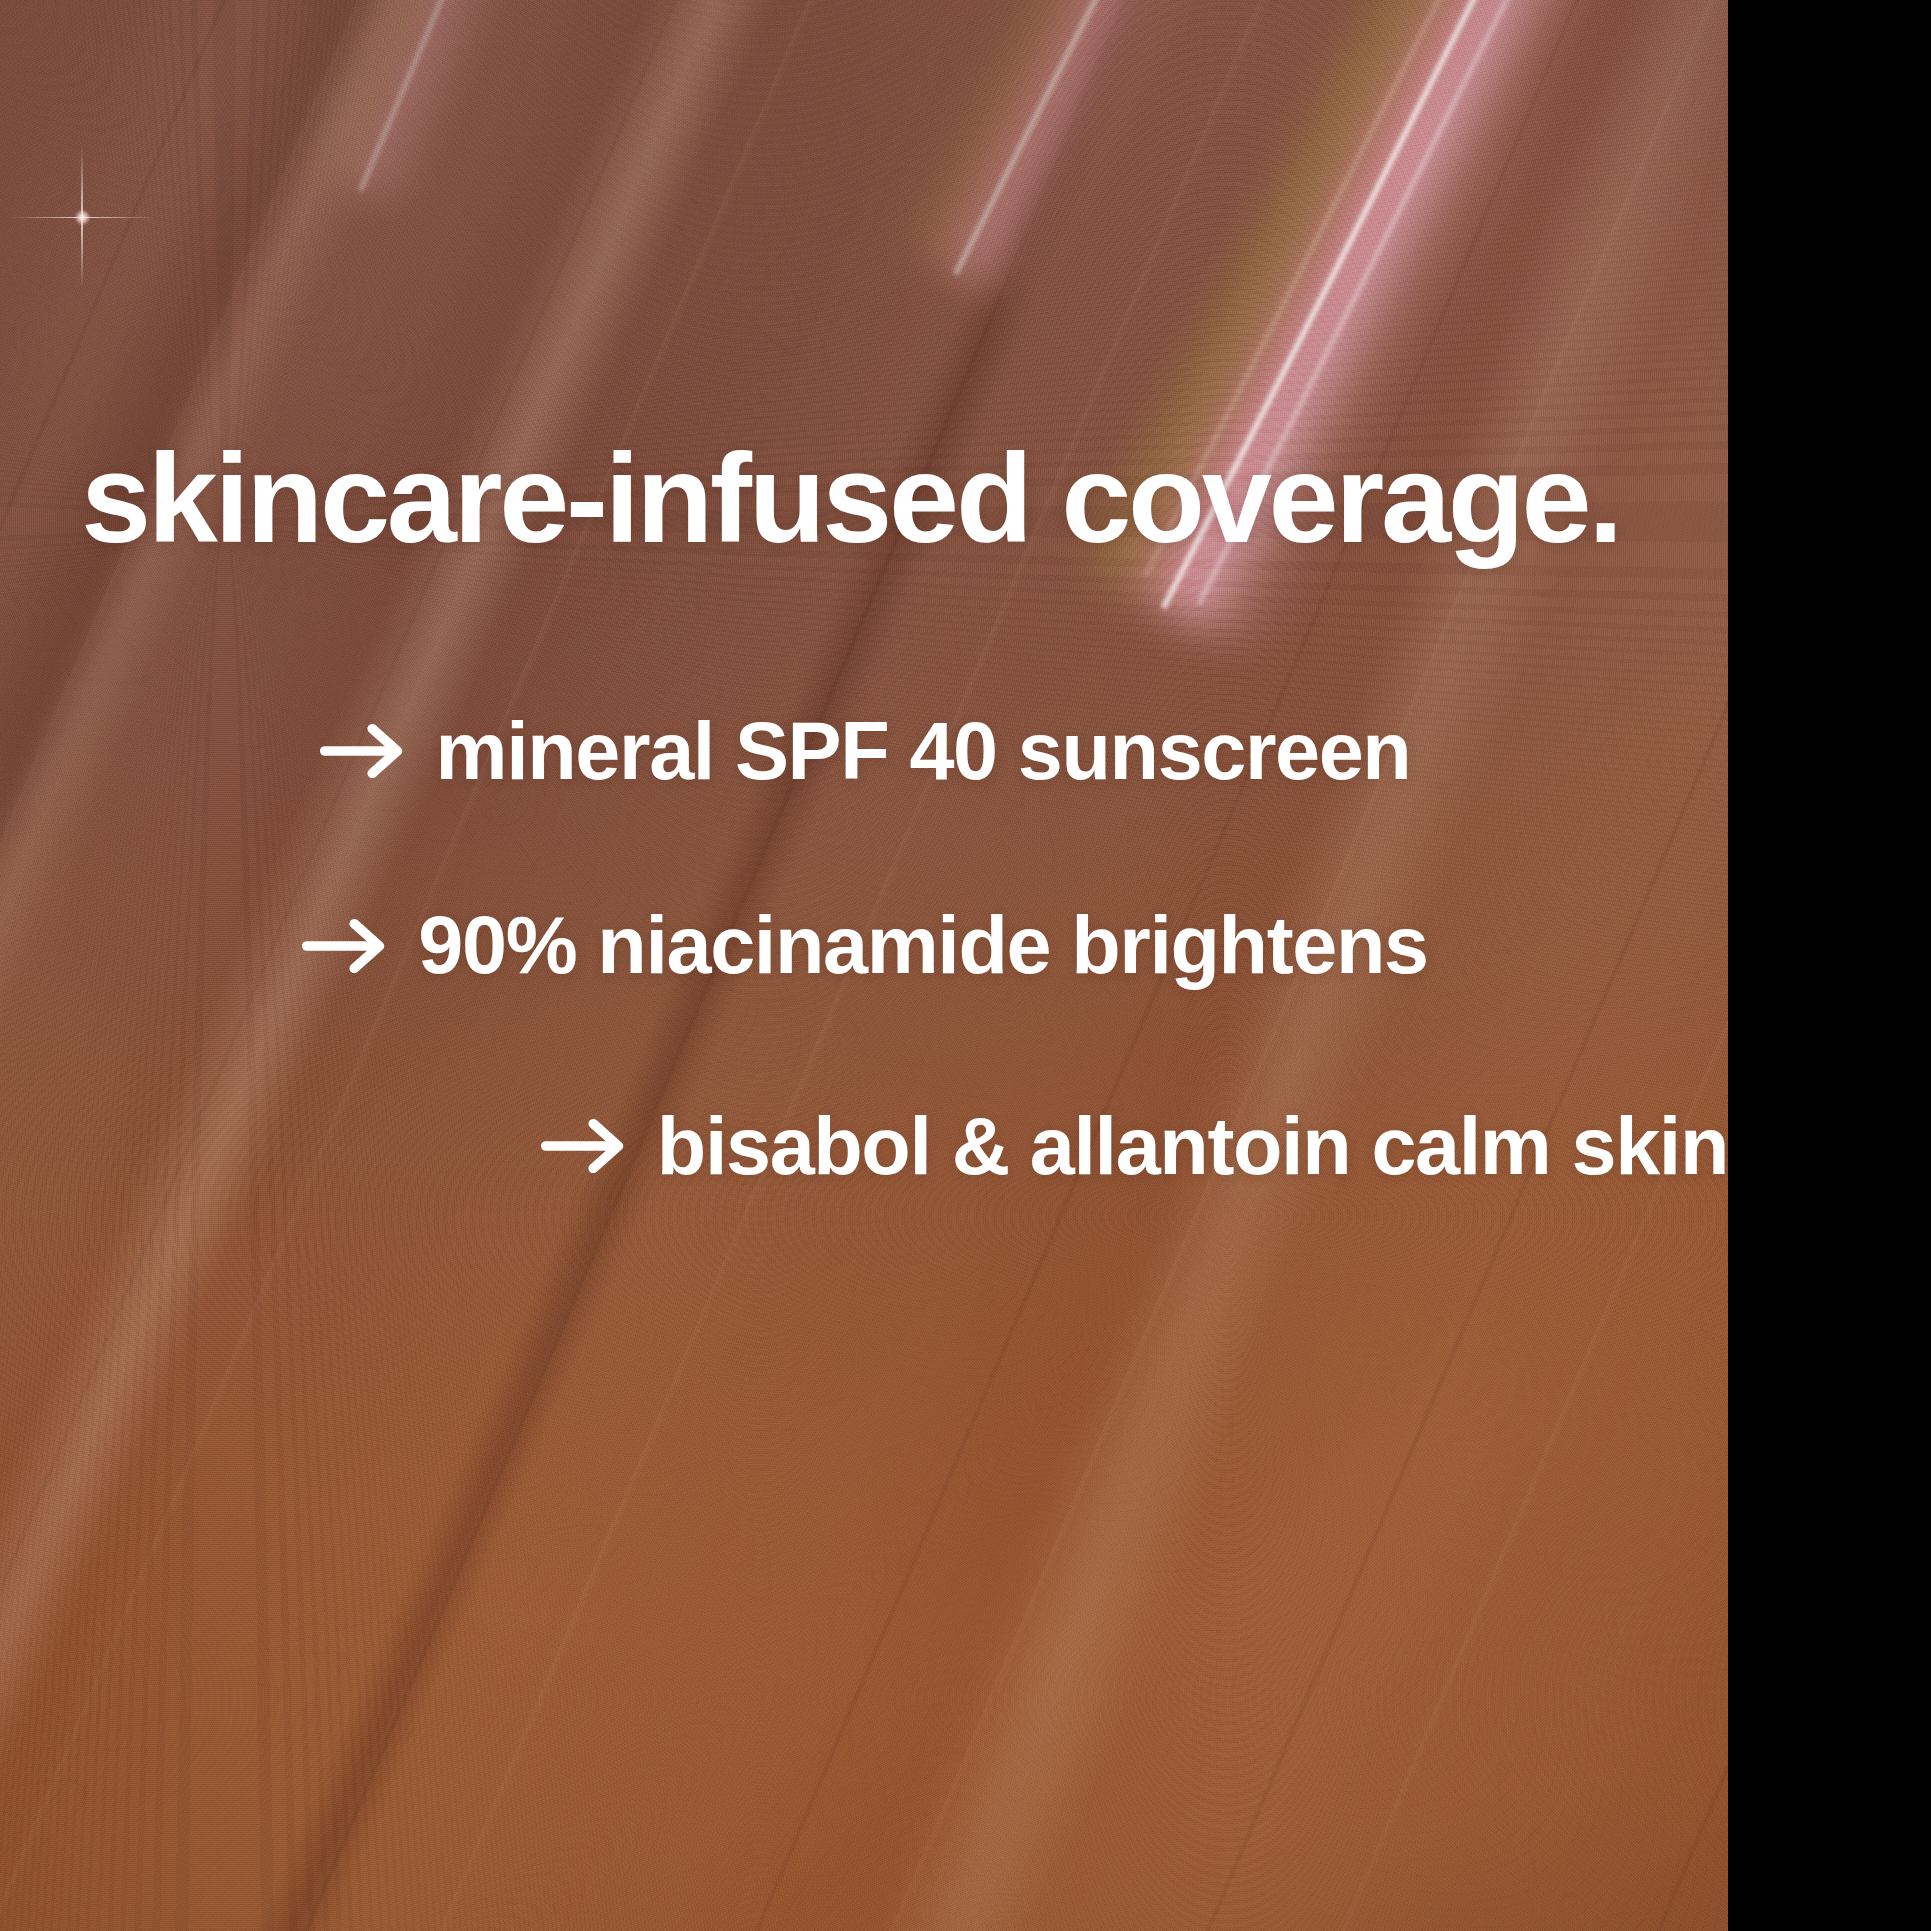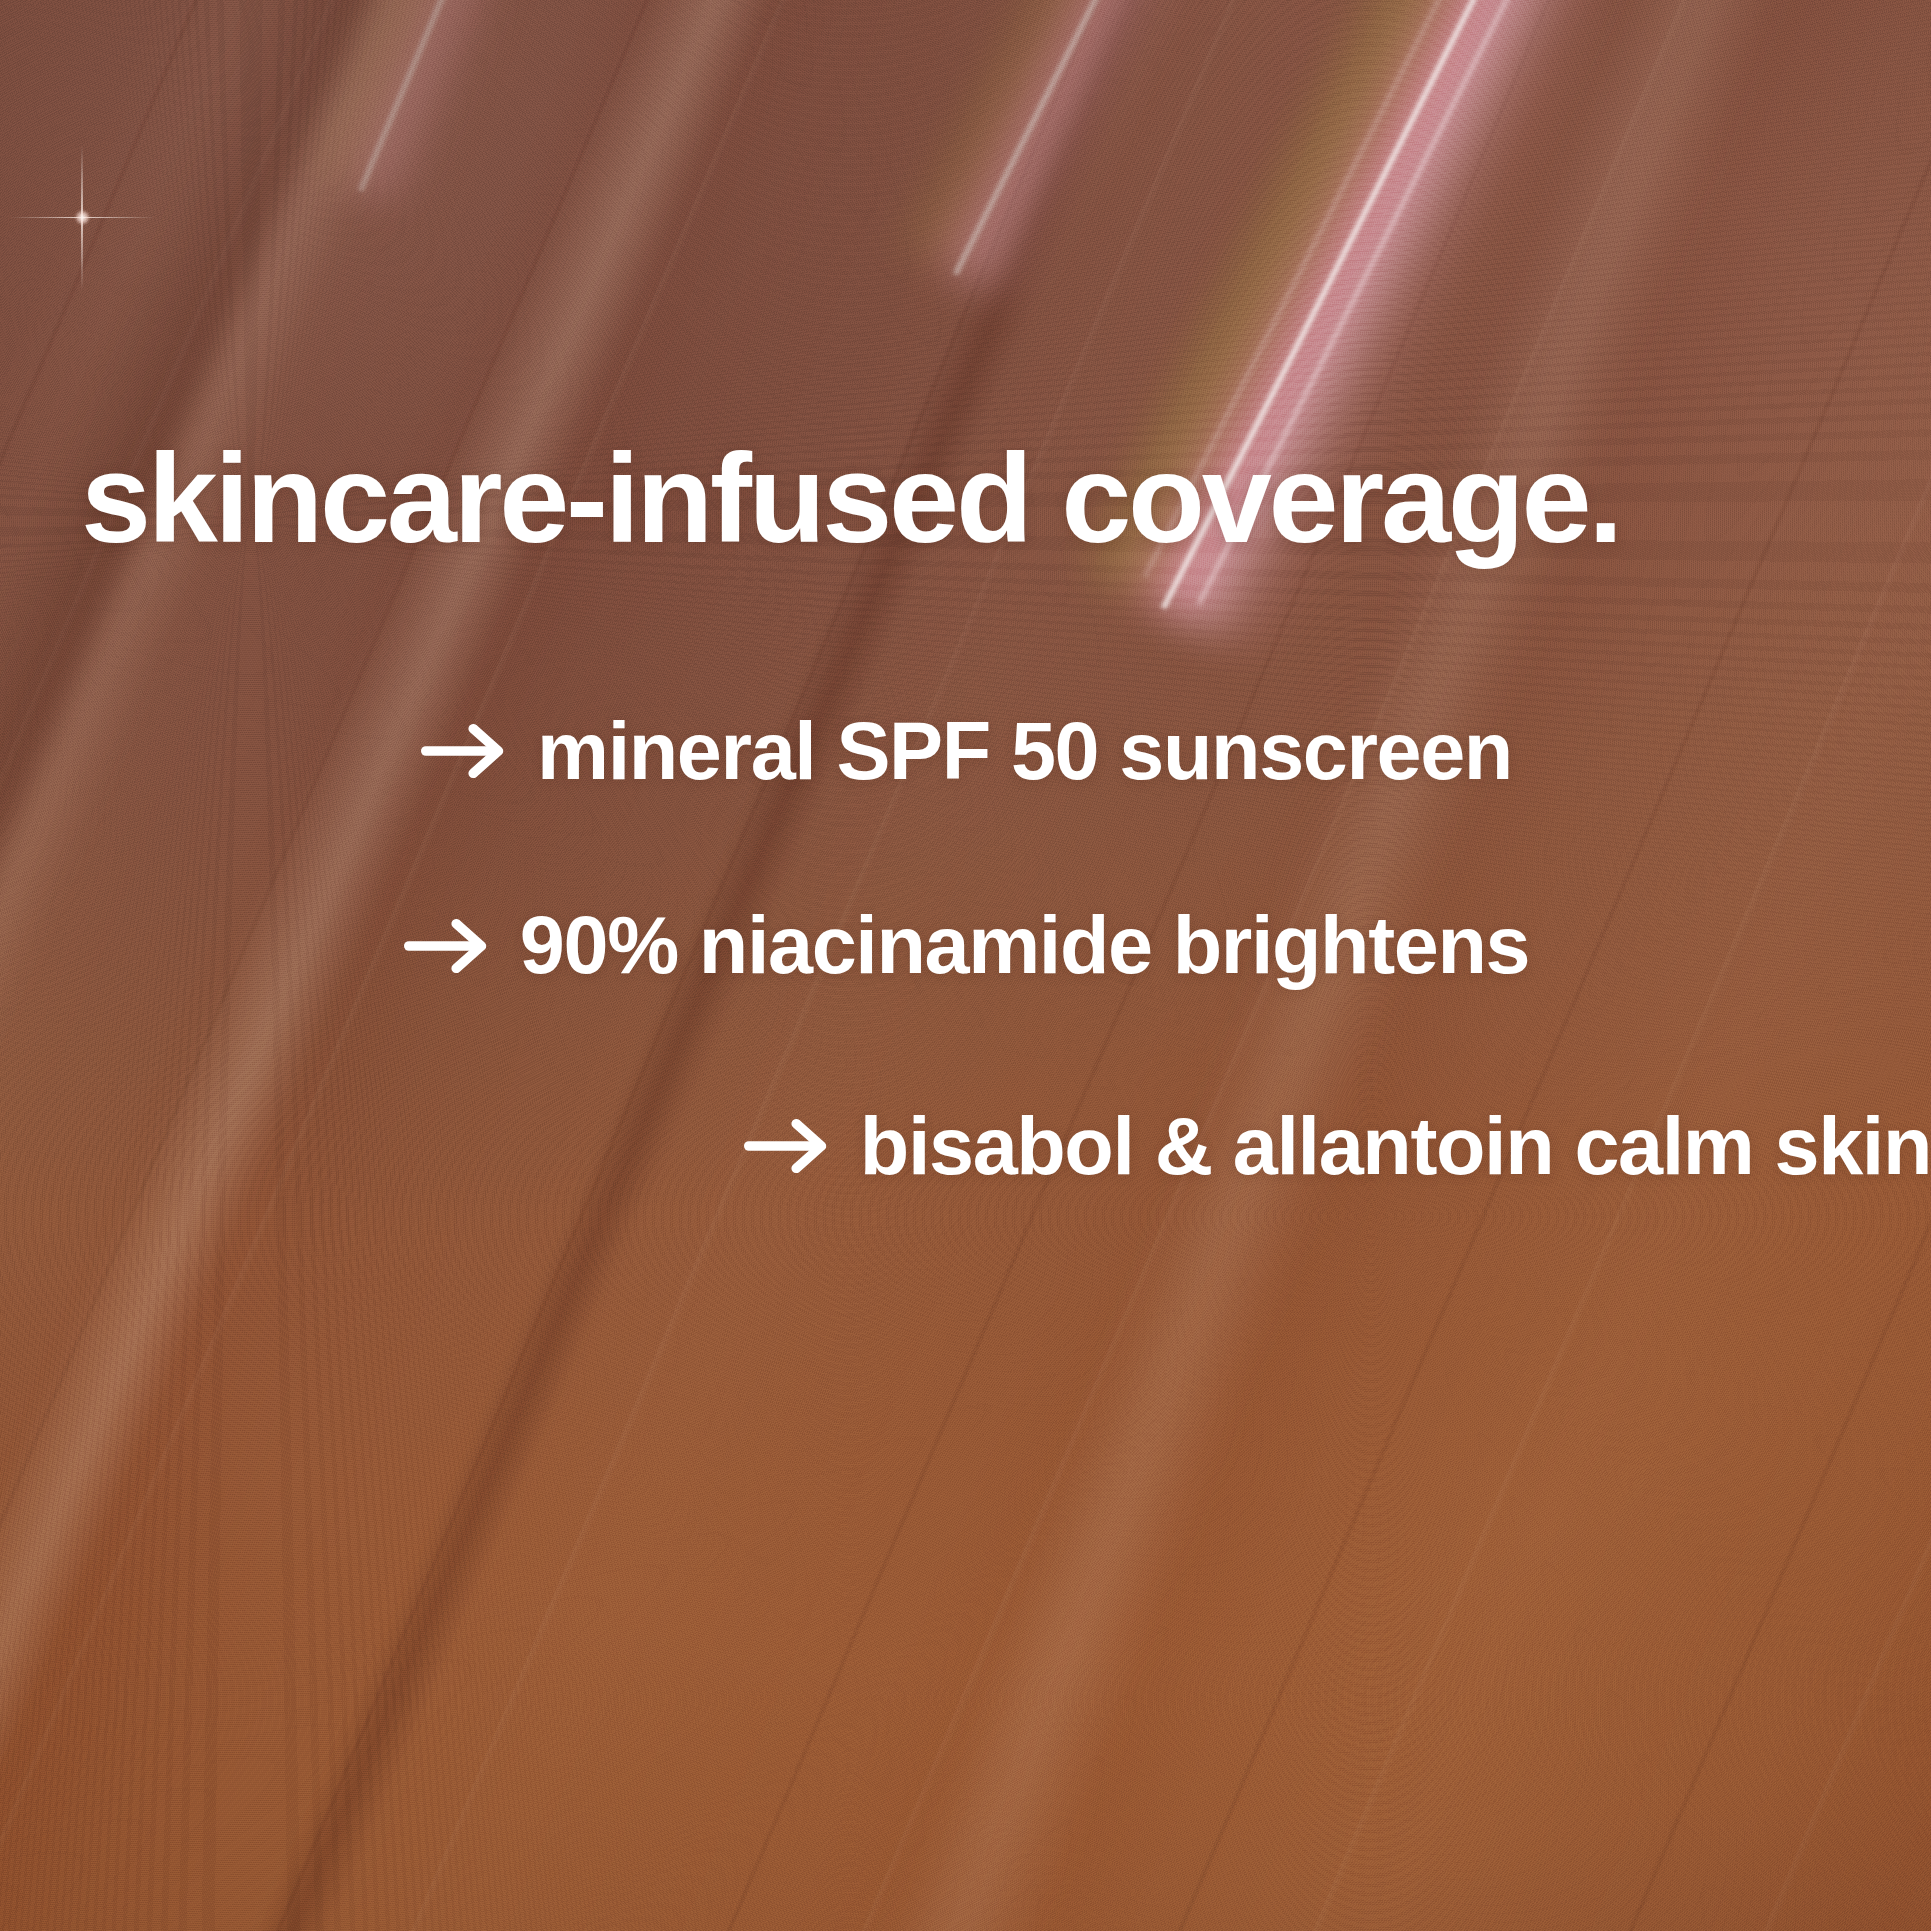--- a/index.html
+++ b/index.html
@@ -3,21 +3,21 @@
 <meta charset="utf-8">
 <title>skincare-infused coverage</title>
 <style>
   html, body {
     margin: 0;
     padding: 0;
     background: #000;
   }
   .stage {
     position: relative;
-    width: 1931px;
+    width: 1728px;
     height: 1931px;
     overflow: hidden;
     font-family: "Liberation Sans", "DejaVu Sans", sans-serif;
     background: #8a5238;
   }
 
   
   .bg-base {
     position: absolute;
     inset: 0;
@@ -332,21 +332,21 @@
     <div class="headline">skincare-infused coverage.</div>
 
     <div class="bullets">
 
       <div class="bullet" id="bullet-1">
         <span class="line"><span class="arrow-glyph"><svg width="93" height="60" viewBox="0 0 96 62" aria-hidden="true">
                 <g fill="none" stroke="#ffffff" stroke-width="10" stroke-linecap="round" stroke-linejoin="round">
                   <line x1="7" y1="31" x2="80" y2="31"></line>
                   <polyline points="56,8 82,31 56,54"></polyline>
                 </g>
-              </svg></span><span>mineral SPF 50 sunscreen</span></span>
+              </svg></span><span>mineral SPF 40 sunscreen</span></span>
       </div>
 
       <div class="bullet" id="bullet-2">
         <span class="line"><span class="arrow-glyph"><svg width="93" height="60" viewBox="0 0 96 62" aria-hidden="true">
                 <g fill="none" stroke="#ffffff" stroke-width="10" stroke-linecap="round" stroke-linejoin="round">
                   <line x1="7" y1="31" x2="80" y2="31"></line>
                   <polyline points="56,8 82,31 56,54"></polyline>
                 </g>
               </svg></span><span>90% niacinamide brightens</span></span>
       </div>

